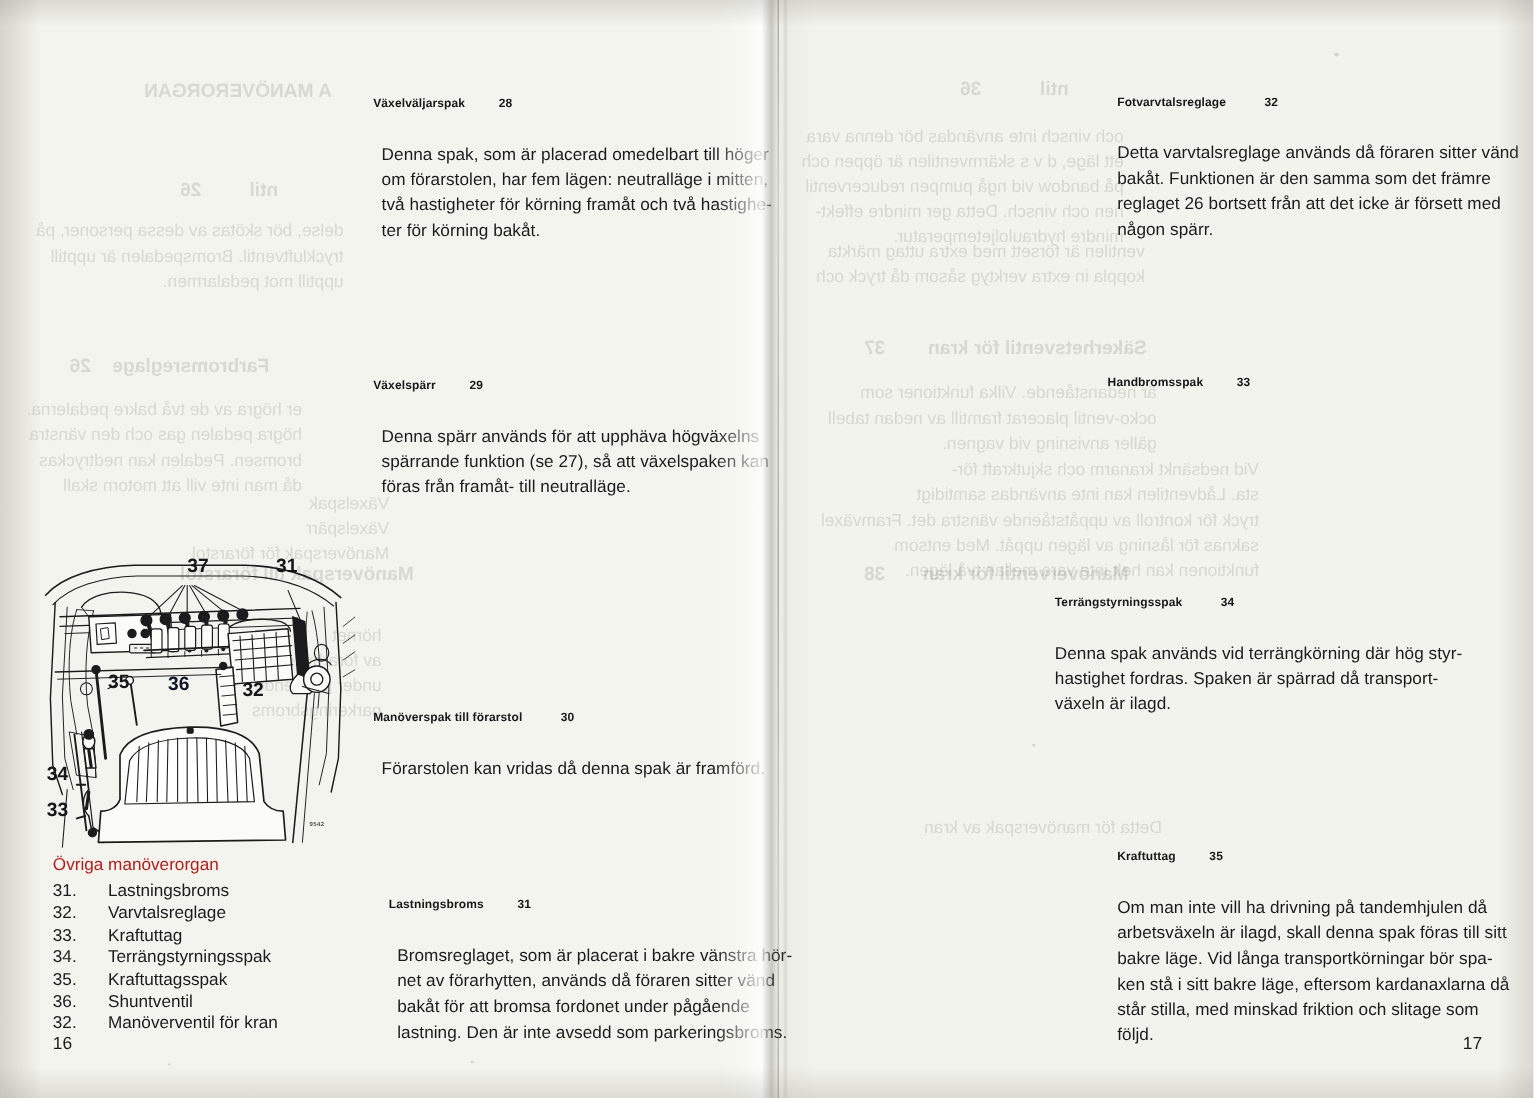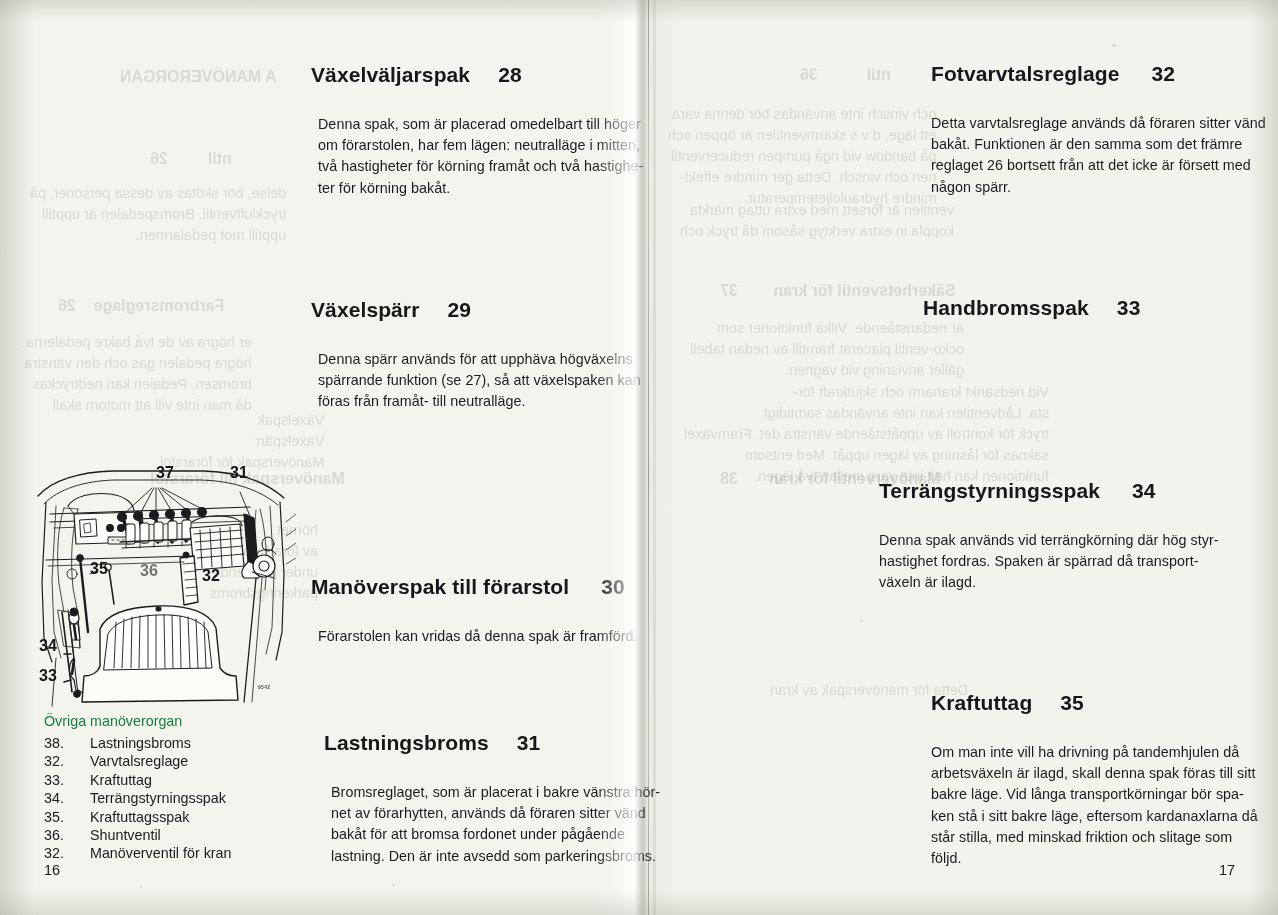--- a/index.html
+++ b/index.html
@@ -101,39 +101,40 @@
     pointer-events: none;
     user-select: none;
   }
   .bleed.h  { font-weight: bold; font-size: 16px; }
   .bleed.b  { font-size: 14.5px; line-height: 21px; }
 
   
   .block { position: absolute; }
   .heading {
     font-weight: bold;
-    font-size: 21px;
+    font-size: 10px;
     color: #17171a;
     letter-spacing: .1px;
     white-space: nowrap;
+    margin-top: 18px;
   }
   .heading .num { margin-left: 28px; }
   .heading.wide .num { margin-left: 32px; }
   .body {
     font-size: 14.3px;
     line-height: 21.2px;
     color: #1b1b1e;
     white-space: pre-line;
     letter-spacing: .05px;
   }
 
   
   .legend-title {
     font-size: 14.3px;
-    color: #15803d;
+    color: #b91c1c;
     margin-bottom: 5px;
   }
   .legend-table { border-collapse: collapse; }
   .legend-table td {
     font-size: 14.3px;
     line-height: 18.4px;
     color: #1b1b1e;
     padding: 0;
     vertical-align: top;
   }
@@ -411,34 +412,34 @@
         <path d="M64 108 L 56 112" stroke-width="0.9"></path>
         <path d="M37 192 L 30 192" stroke-width="1.6"></path>
         <path d="M37 218 L 30 220" stroke-width="1.6"></path>
       </g>
     </svg>
 
     
     <div style="position:absolute; left:122px; top:2px; font-size:16px; font-weight:bold; color:#16161a;">37</div>
     <div style="position:absolute; left:196px; top:2px; font-size:16px; font-weight:bold; color:#16161a;">31</div>
     <div style="position:absolute; left:56px; top:98px; font-size:16px; font-weight:bold; color:#16161a;">35</div>
-    <div style="position:absolute; left:106px; top:100px; font-size:16px; font-weight:bold; color:#737373;">36</div>
+    <div style="position:absolute; left:106px; top:100px; font-size:16px; font-weight:bold; color:#0f172a;">36</div>
     <div style="position:absolute; left:168px; top:105px; font-size:16px; font-weight:bold; color:#16161a;">32</div>
     <div style="position:absolute; left:5px; top:175px; font-size:16px; font-weight:bold; color:#16161a;">34</div>
     <div style="position:absolute; left:5px; top:205px; font-size:16px; font-weight:bold; color:#16161a;">33</div>
 
     <div class="figcode" style="left:224px; top:222px;">9542</div>
   </div>
 
   <div class="block" style="left:44px; top:713px;">
     <div class="legend-title">Övriga manöverorgan</div>
     <table class="legend-table">
       <tbody>
         <tr>
-          <td class="n">38.</td>
+          <td class="n">31.</td>
           <td>Lastningsbroms</td>
         </tr>
         <tr>
           <td class="n">32.</td>
           <td>Varvtalsreglage</td>
         </tr>
         <tr>
           <td class="n">33.</td>
           <td>Kraftuttag</td>
         </tr>

